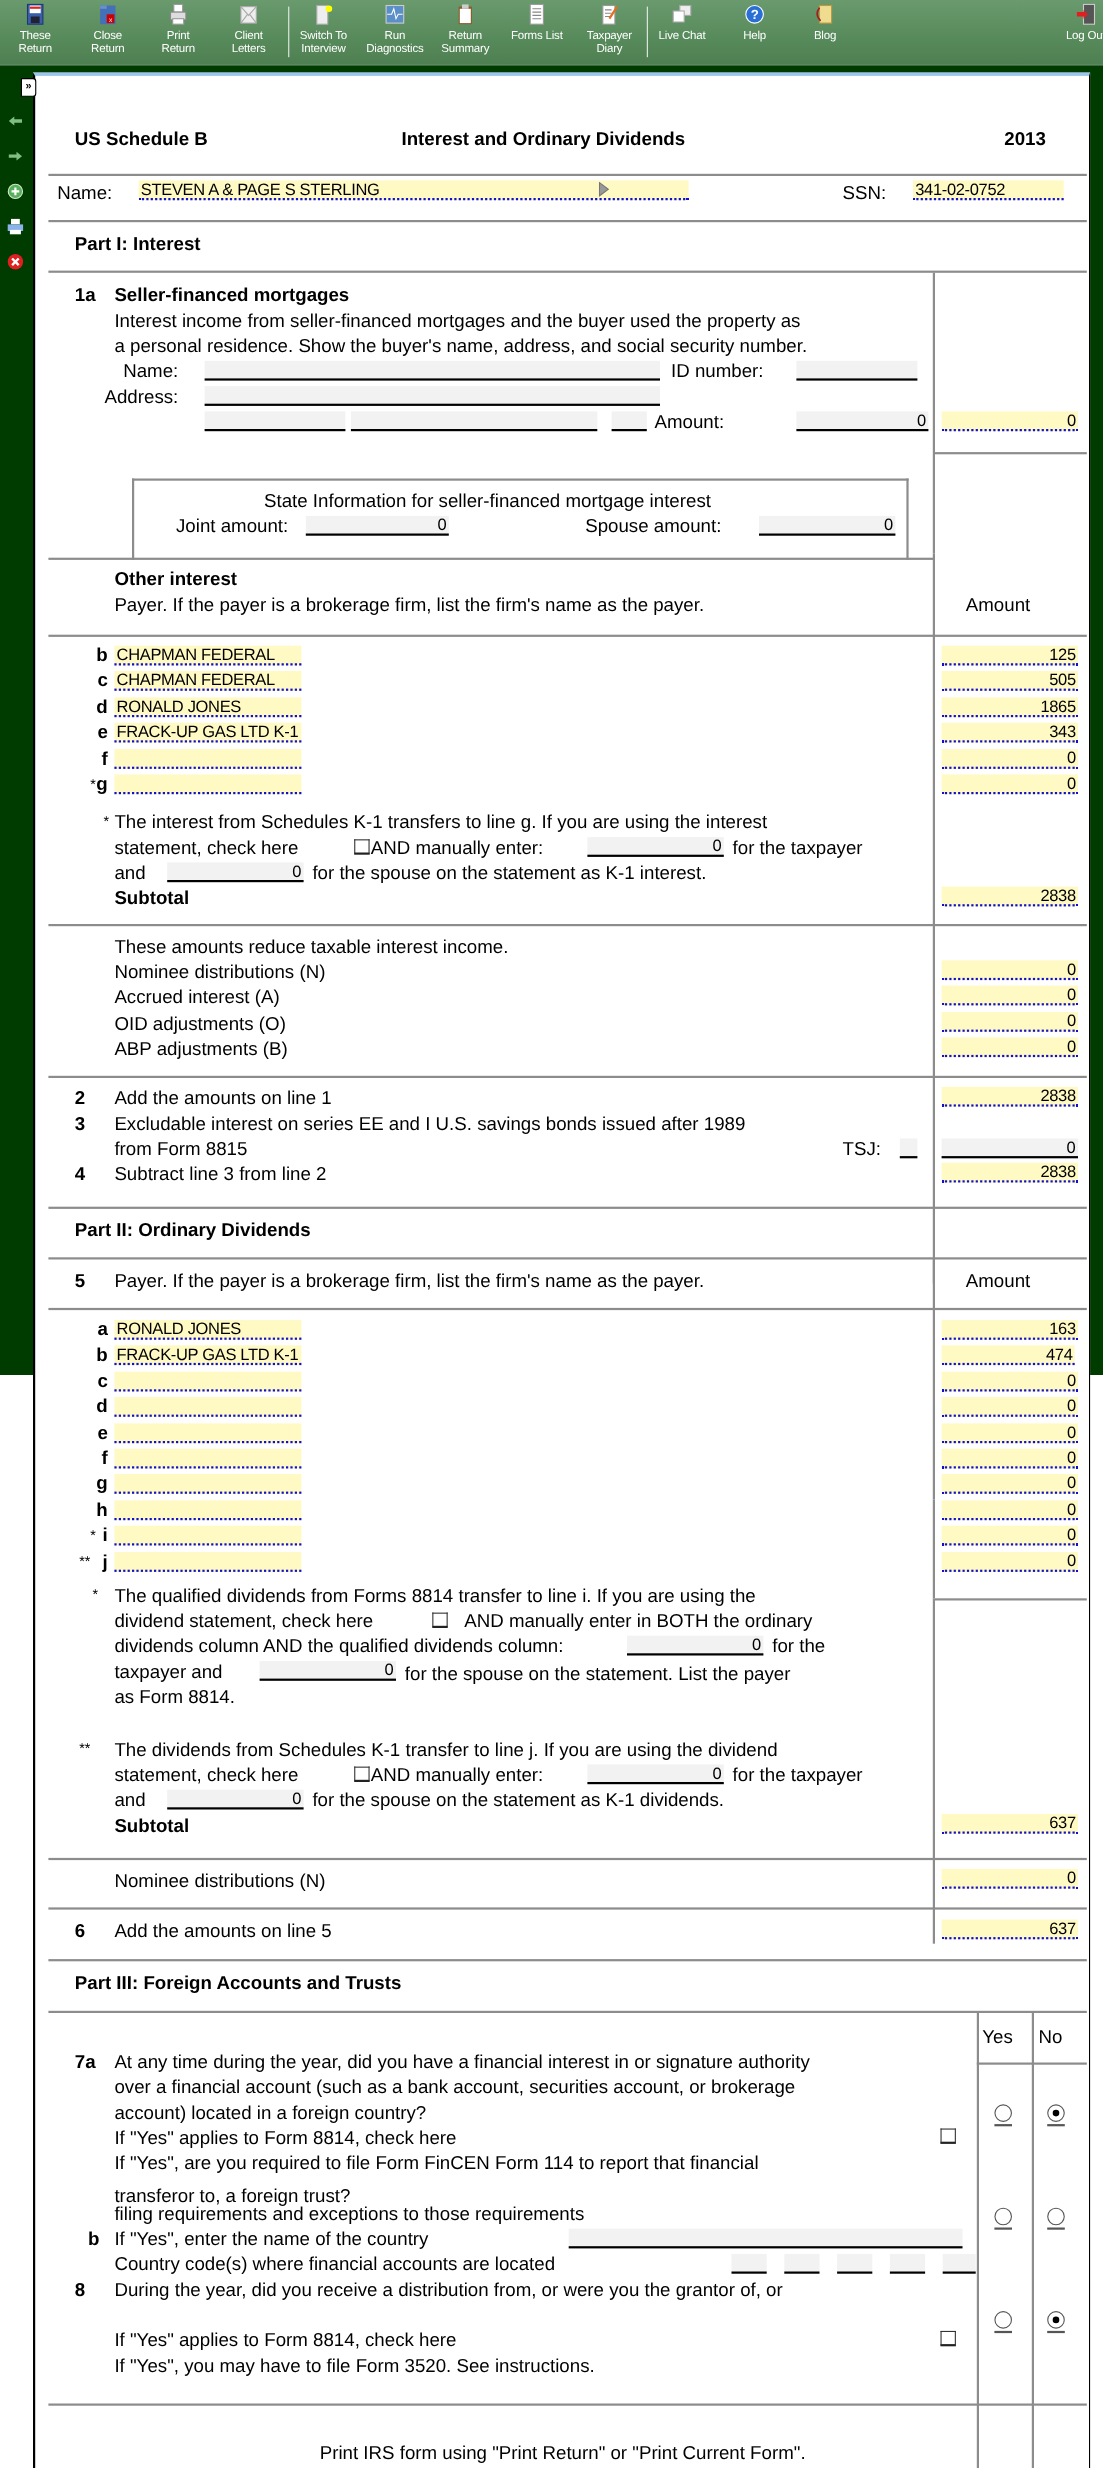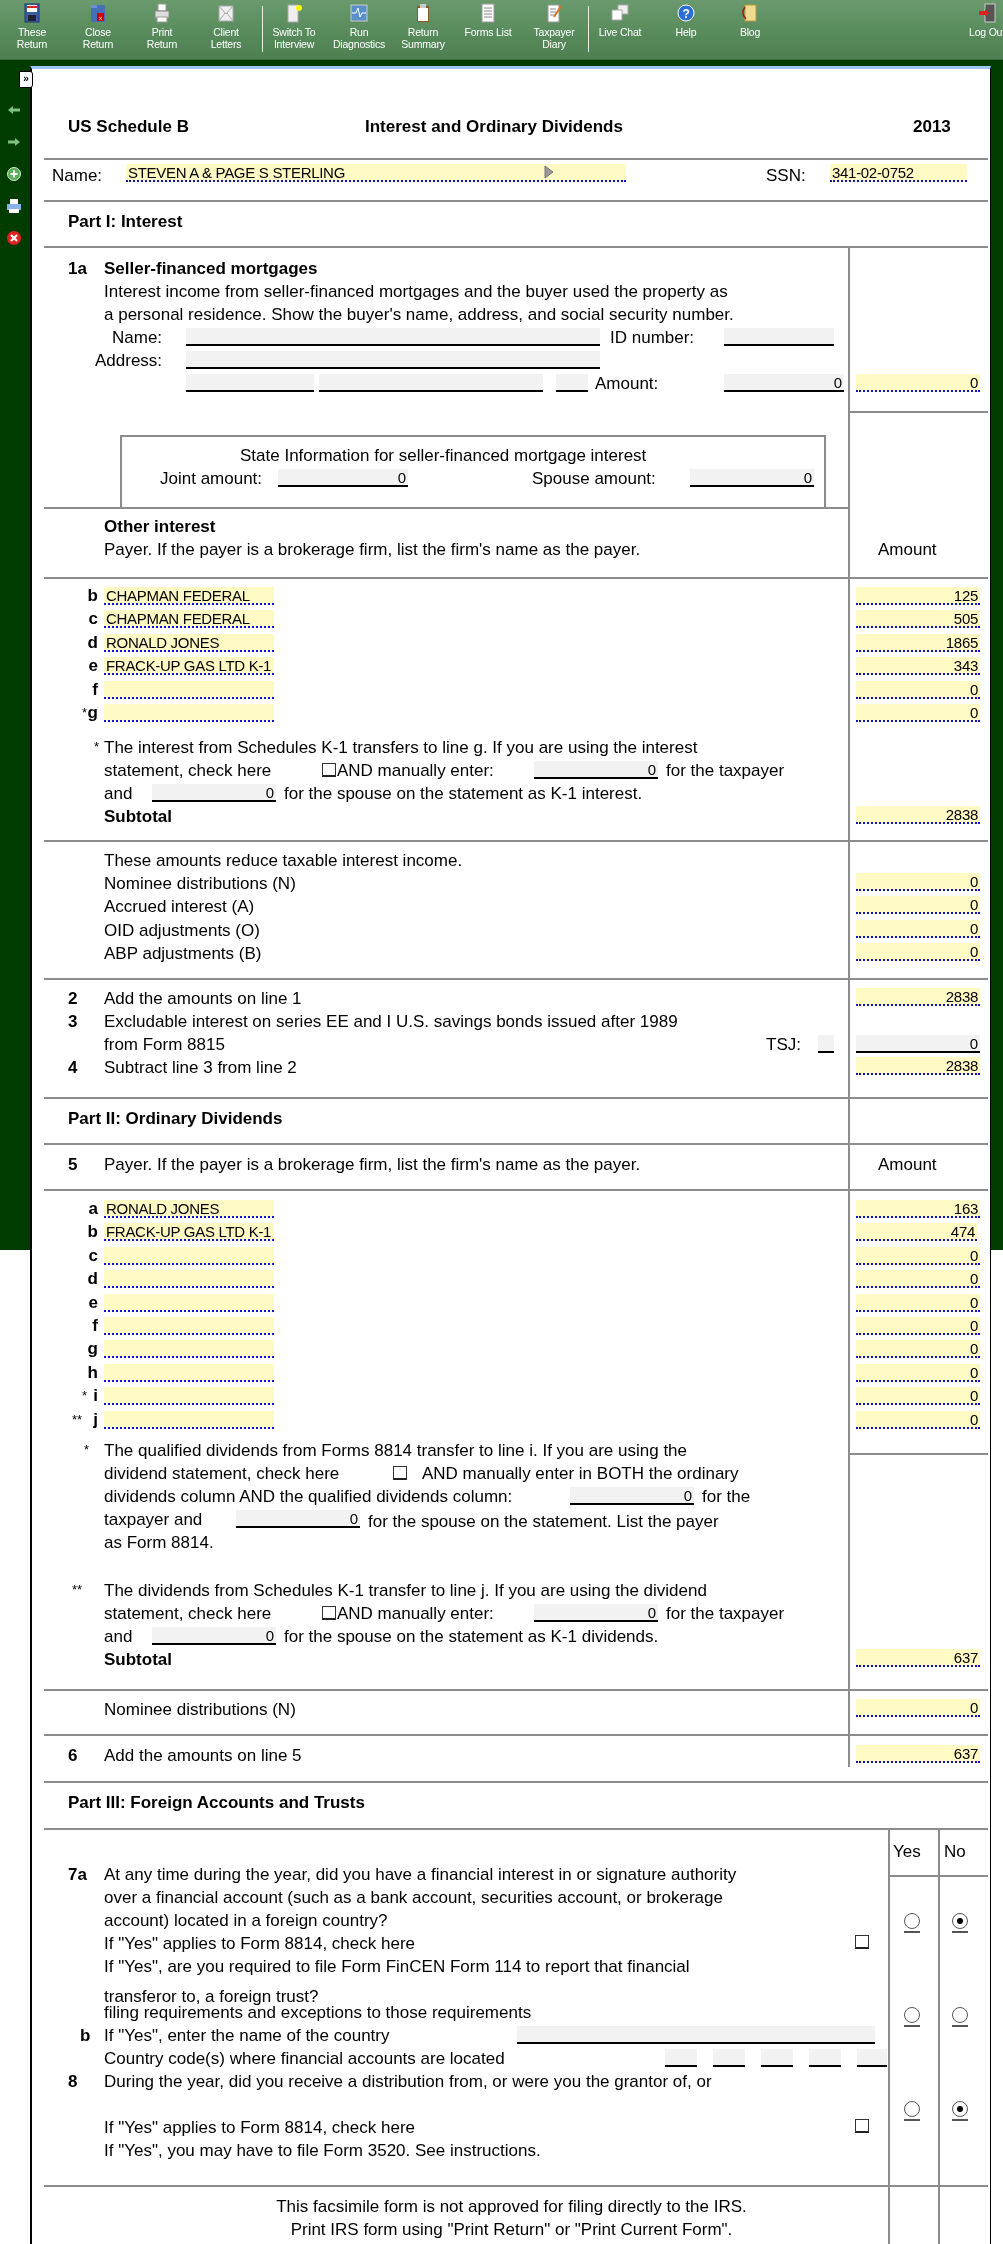--- a/index.html
+++ b/index.html
@@ -432,15 +432,14 @@
   <div class="p" style="left:72px;top:2003px;">During the year,  did you receive a distribution from,  or were you the grantor of,  or</div>
   <div class="p" style="left:72px;top:1918px;">transferor to,  a foreign trust?</div>
   <div class="radio" style="left:872px;top:2032px;"></div>
   <div class="radio on" style="left:920px;top:2032px;"></div>
   <div class="p" style="left:72px;top:2049px;">If  "Yes"  applies to Form 8814,  check here</div>
   <div class="chk" style="left:823px;top:2050px;"></div>
   <div class="p" style="left:72px;top:2072px;">If  "Yes",  you may have to file Form 3520.  See instructions.</div>
   <div class="hr" style="left:12px;top:2116px;width:944px;"></div>
   <div style="position:absolute;left:854px;top:2118px;width:54px;height:0;"></div>
 
-  <div class="p" style="left:0;top:2128px;width:959px;text-align:center;">This facsimile form is not approved for filing directly to the IRS.</div>
   <div class="p" style="left:0;top:2151px;width:959px;text-align:center;">Print IRS form using "Print Return" or "Print Current Form".</div>
 </div>
 
 </body></html>

